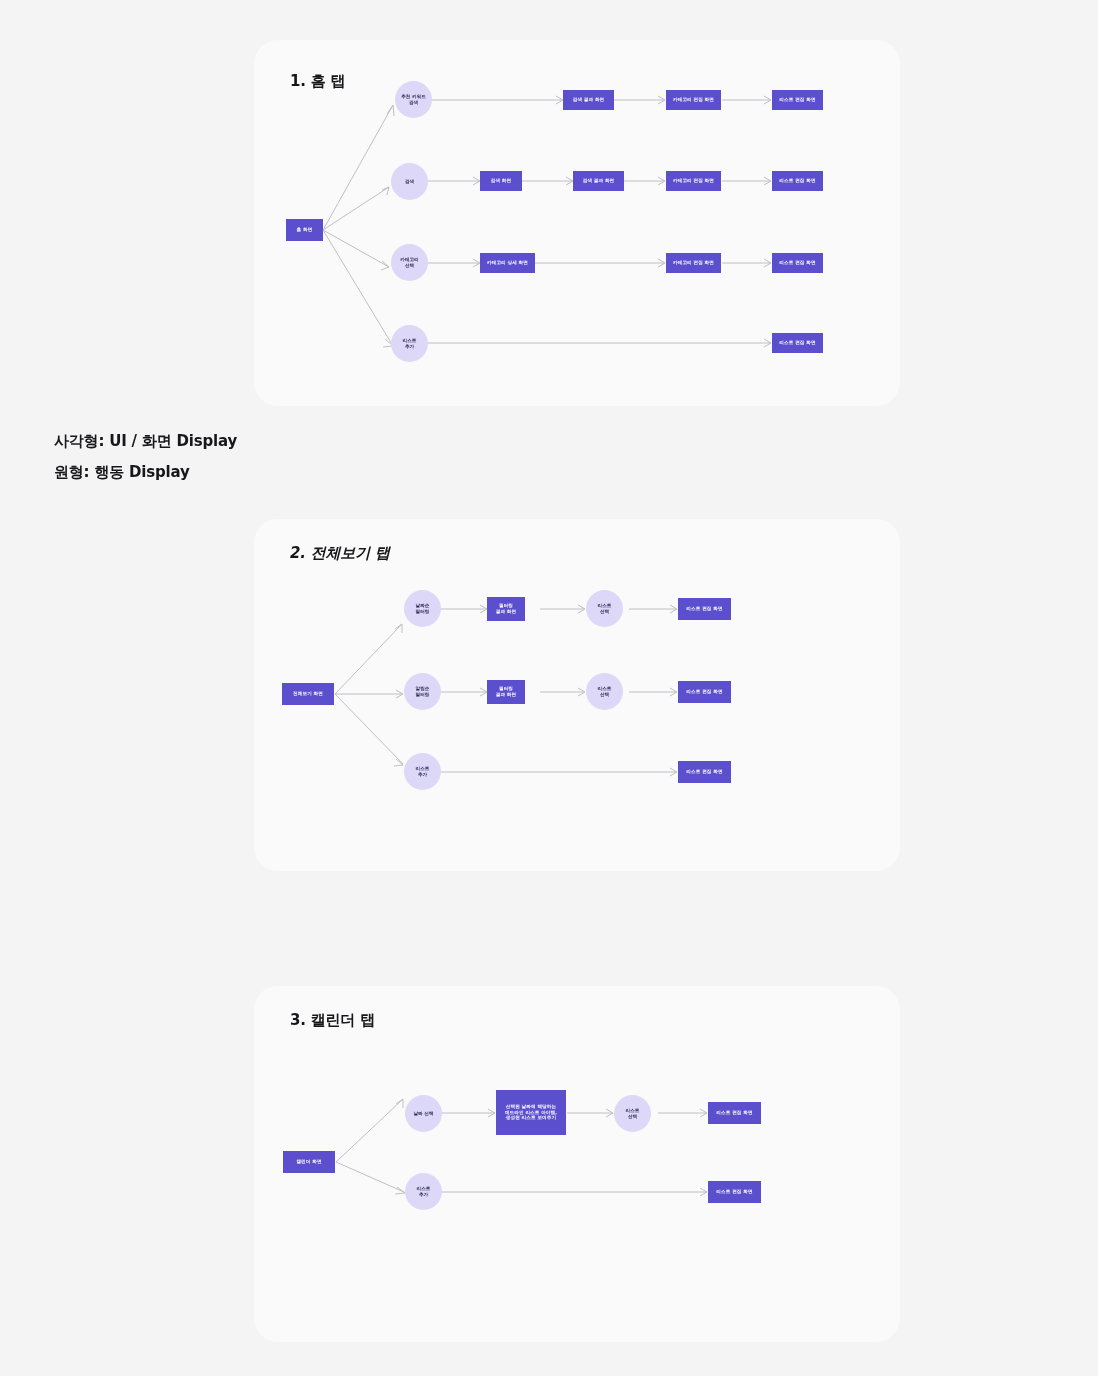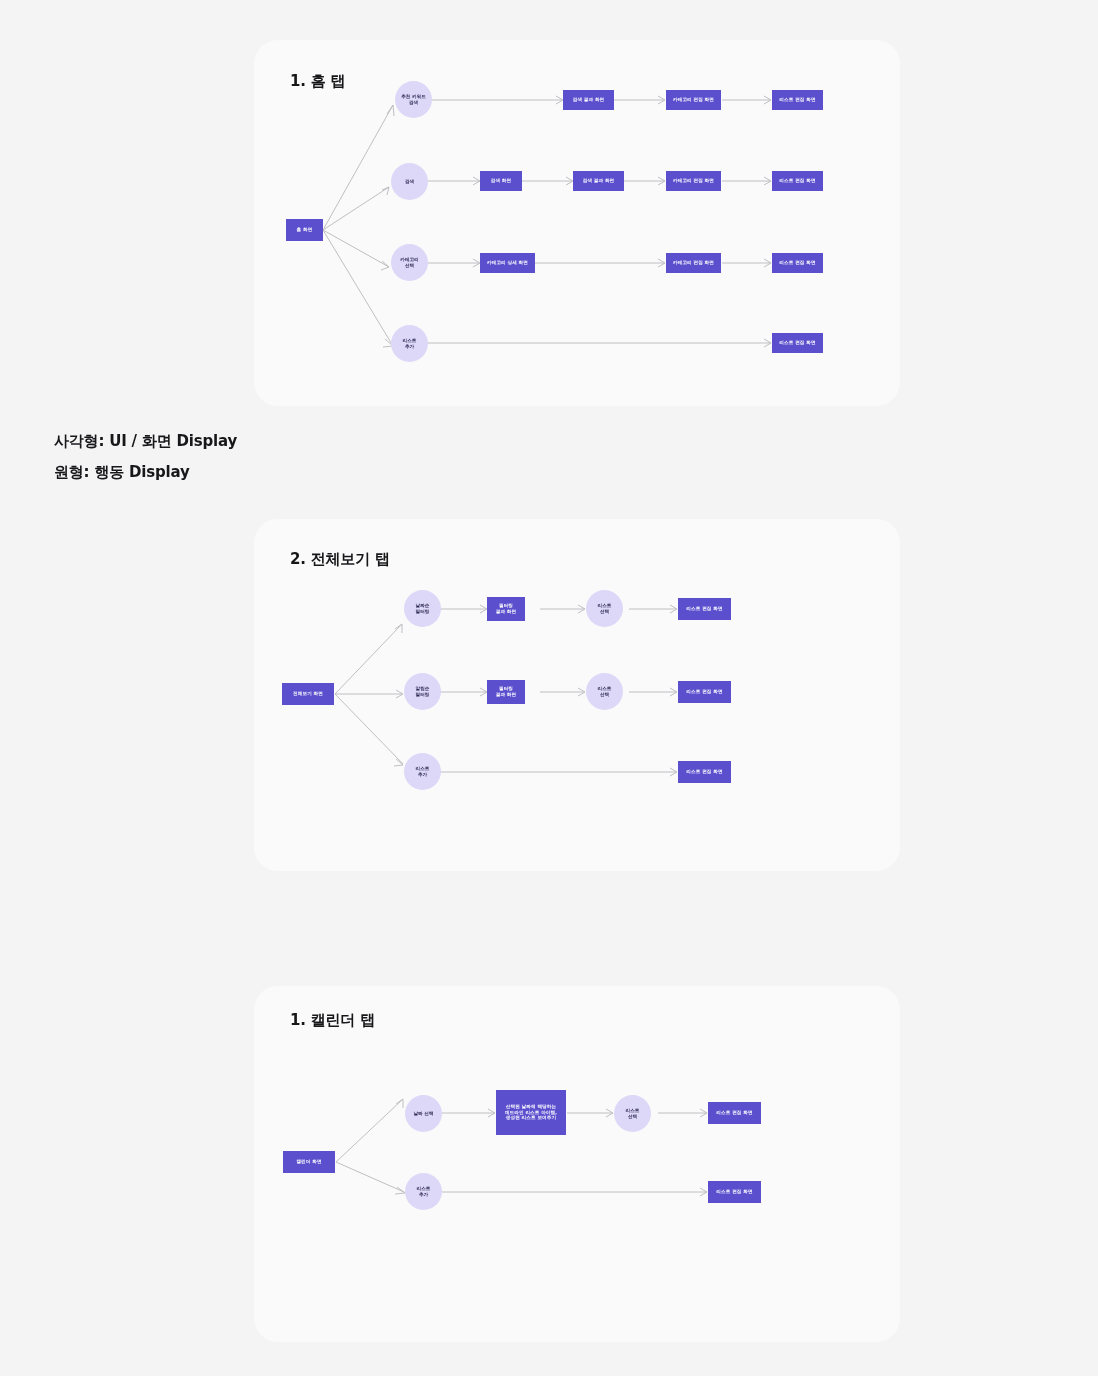--- a/index.html
+++ b/index.html
@@ -29,21 +29,21 @@
 
   .card-title {
     position: absolute;
     font-size: 15px;
     font-weight: bold;
     color: #17171a;
     letter-spacing: -0.2px;
     white-space: nowrap;
   }
   #title-1 { left: 36px; top: 32px; }
-  #title-2 { left: 36px; top: 31px; }
+  #title-2 { left: 36px; top: 25px; font-style: italic; }
   #title-3 { left: 36px; top: 25px; }
 
   
   .legend {
     position: absolute;
     left: 54px;
     font-size: 15px;
     font-weight: bold;
     color: #17171a;
     letter-spacing: -0.2px;
@@ -210,21 +210,21 @@
     <div class="node circle" style="left:332px; top:154px; width:37px; height:37px;">리스트
 선택</div>
     <div class="node rect" style="left:424px; top:162px; width:53px; height:22px;">리스트 편집 화면</div>
 
     <div class="node circle" style="left:150px; top:234px; width:37px; height:37px;">리스트
 추가</div>
     <div class="node rect" style="left:424px; top:242px; width:53px; height:22px;">리스트 편집 화면</div>
   </div>
 
   <div class="card" id="card-3">
-    <div class="card-title" id="title-3">1. 캘린더 탭</div>
+    <div class="card-title" id="title-3">3. 캘린더 탭</div>
 
     <svg class="svg-layer">
 
       <path class="conn" d="M 82 176 L 149 113"></path>
       <path class="arrowhead" d="M 142 118 L 149 113 L 149 122"></path>
       <path class="conn" d="M 82 176 L 150 206"></path>
       <path class="arrowhead" d="M 143 201 L 151 207 L 141 208"></path>
 
       <path class="conn" d="M 188 127 L 240 127"></path>
       <path class="arrowhead" d="M 234 123 L 241 127 L 234 131"></path>

